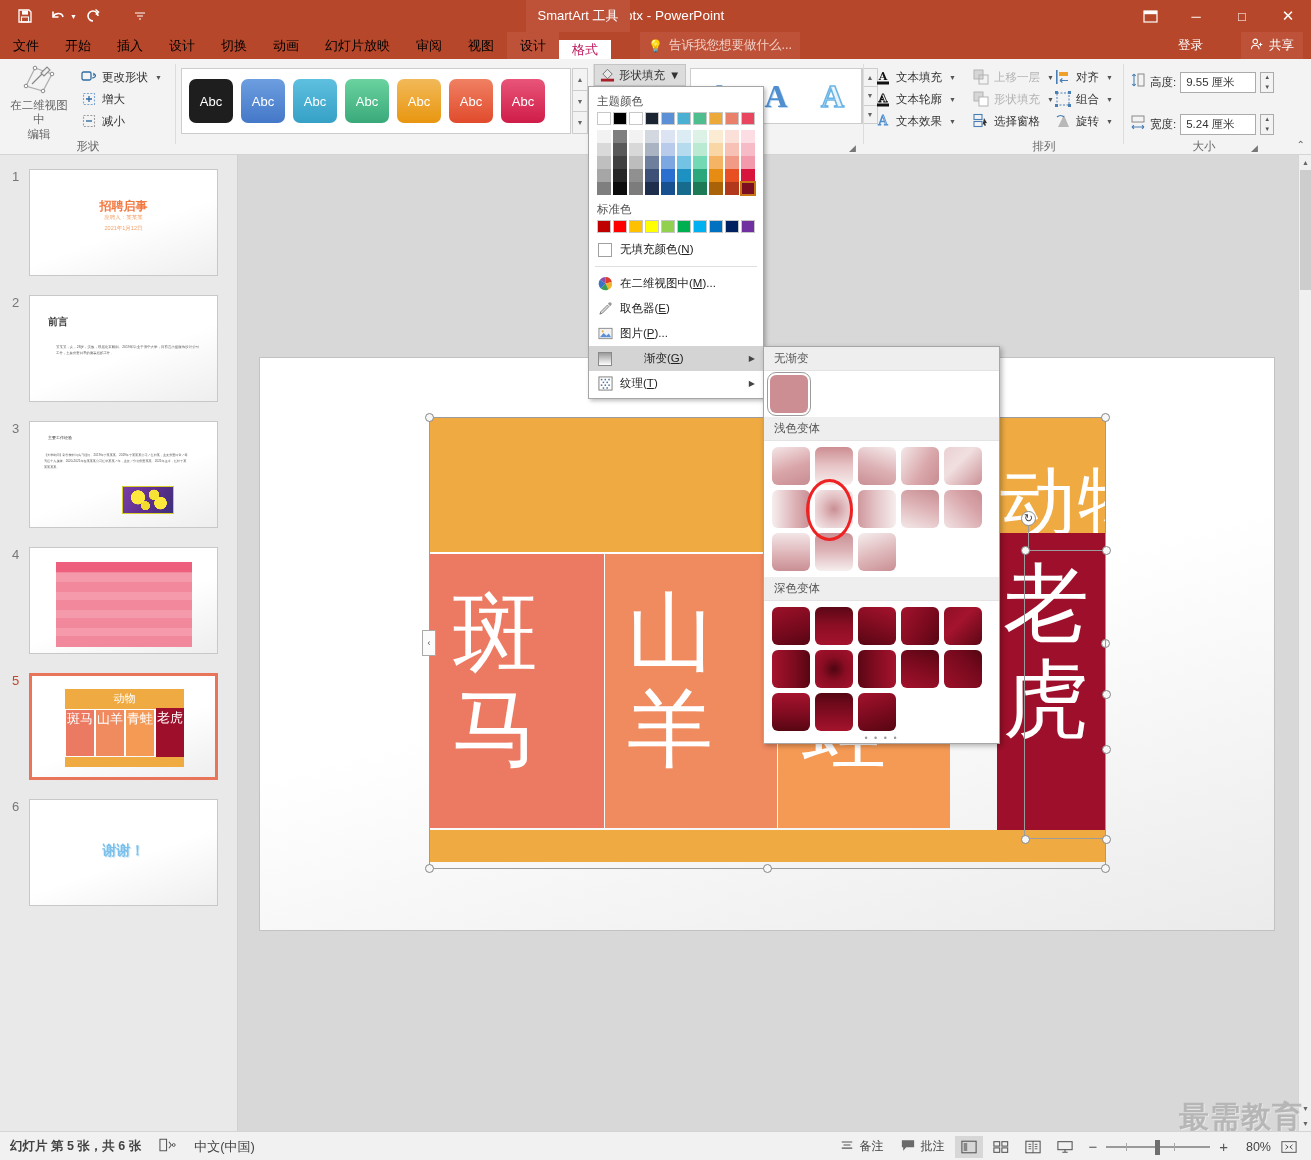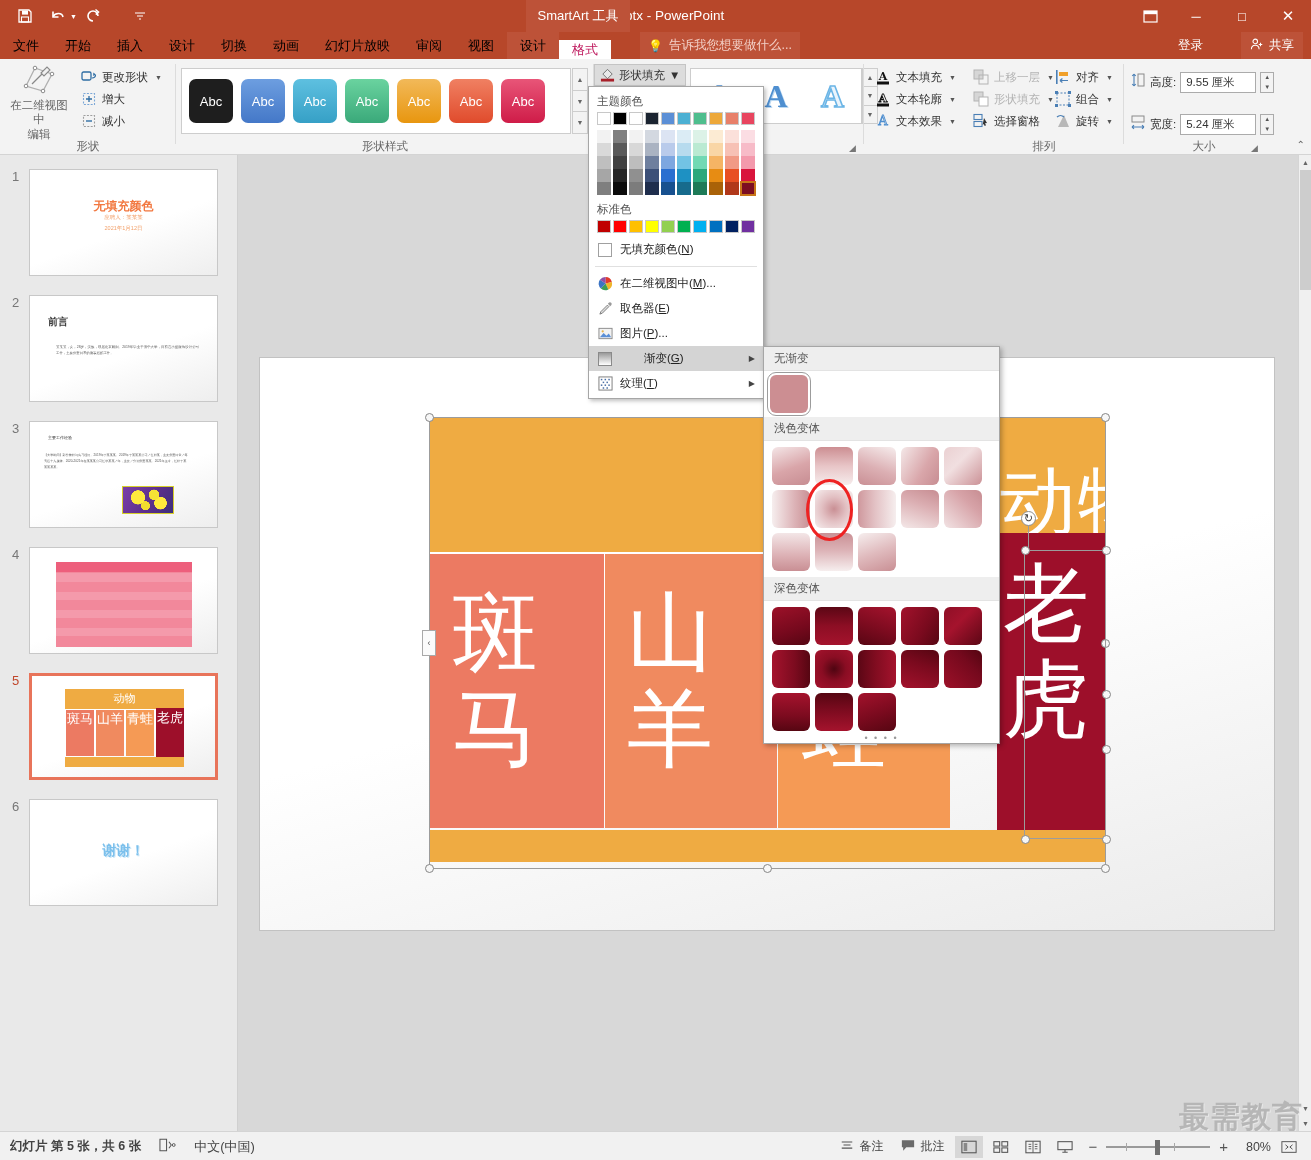--- a/index.html
+++ b/index.html
@@ -417,21 +417,20 @@
         <div class="abc" style="background:linear-gradient(#6ad39f,#3aa97a);">Abc</div>
         <div class="abc" style="background:linear-gradient(#f2b959,#e8960f);">Abc</div>
         <div class="abc" style="background:linear-gradient(#f08062,#e04b2c);">Abc</div>
         <div class="abc" style="background:linear-gradient(#e85578,#cf1c48);">Abc</div>
       </div>
       <div class="gal-scroll">
         <div>▲</div>
         <div>▼</div>
         <div>▼</div>
       </div>
-      <div class="rgroup-label">形状样式</div>
       <div class="rgroup-sep" style="right:0;"></div>
     </div>
 
     <div class="rgroup" style="left:594px;width:270px;">
       <div class="fillbtn" style="left:0;top:5px;">
         <span>
           <svg width="15" height="15" viewBox="0 0 16 16">
               <path d="M3 7.5L8 2.5l5 5-5 5z" fill="#e9e9e9" stroke="#6d6d6d" stroke-width="1"></path>
               <rect x="1" y="12.5" width="14" height="3" fill="#a8202a"></rect>
             </svg>
@@ -604,21 +603,21 @@
 
     <div class="collapse-ribbon">⌃</div>
   </div>
 
   <div class="thumbpanel">
 
     <div class="thumb-row" style="top:14px;">
       <div class="thumb-num">1</div>
       <div class="thumb-frame">
         <div class="thumb-inner">
-          <div style="position:absolute;left:0;right:0;top:28px;text-align:center;font-size:12px;font-weight:bold;color:#f2773f;font-family:'DejaVu Sans',sans-serif;">无填充颜色</div>
+          <div style="position:absolute;left:0;right:0;top:28px;text-align:center;font-size:12px;font-weight:bold;color:#f2773f;font-family:'DejaVu Sans',sans-serif;">招聘启事</div>
           <div style="position:absolute;left:0;right:0;top:44px;text-align:center;font-size:5.5px;color:#f2a06a;">应聘人：某某某</div>
           <div style="position:absolute;left:0;right:0;top:55px;text-align:center;font-size:5.5px;color:#f2a06a;">2021年1月12日</div>
         </div>
       </div>
     </div>
 
     <div class="thumb-row" style="top:140px;">
       <div class="thumb-num">2</div>
       <div class="thumb-frame">
         <div class="thumb-inner">

